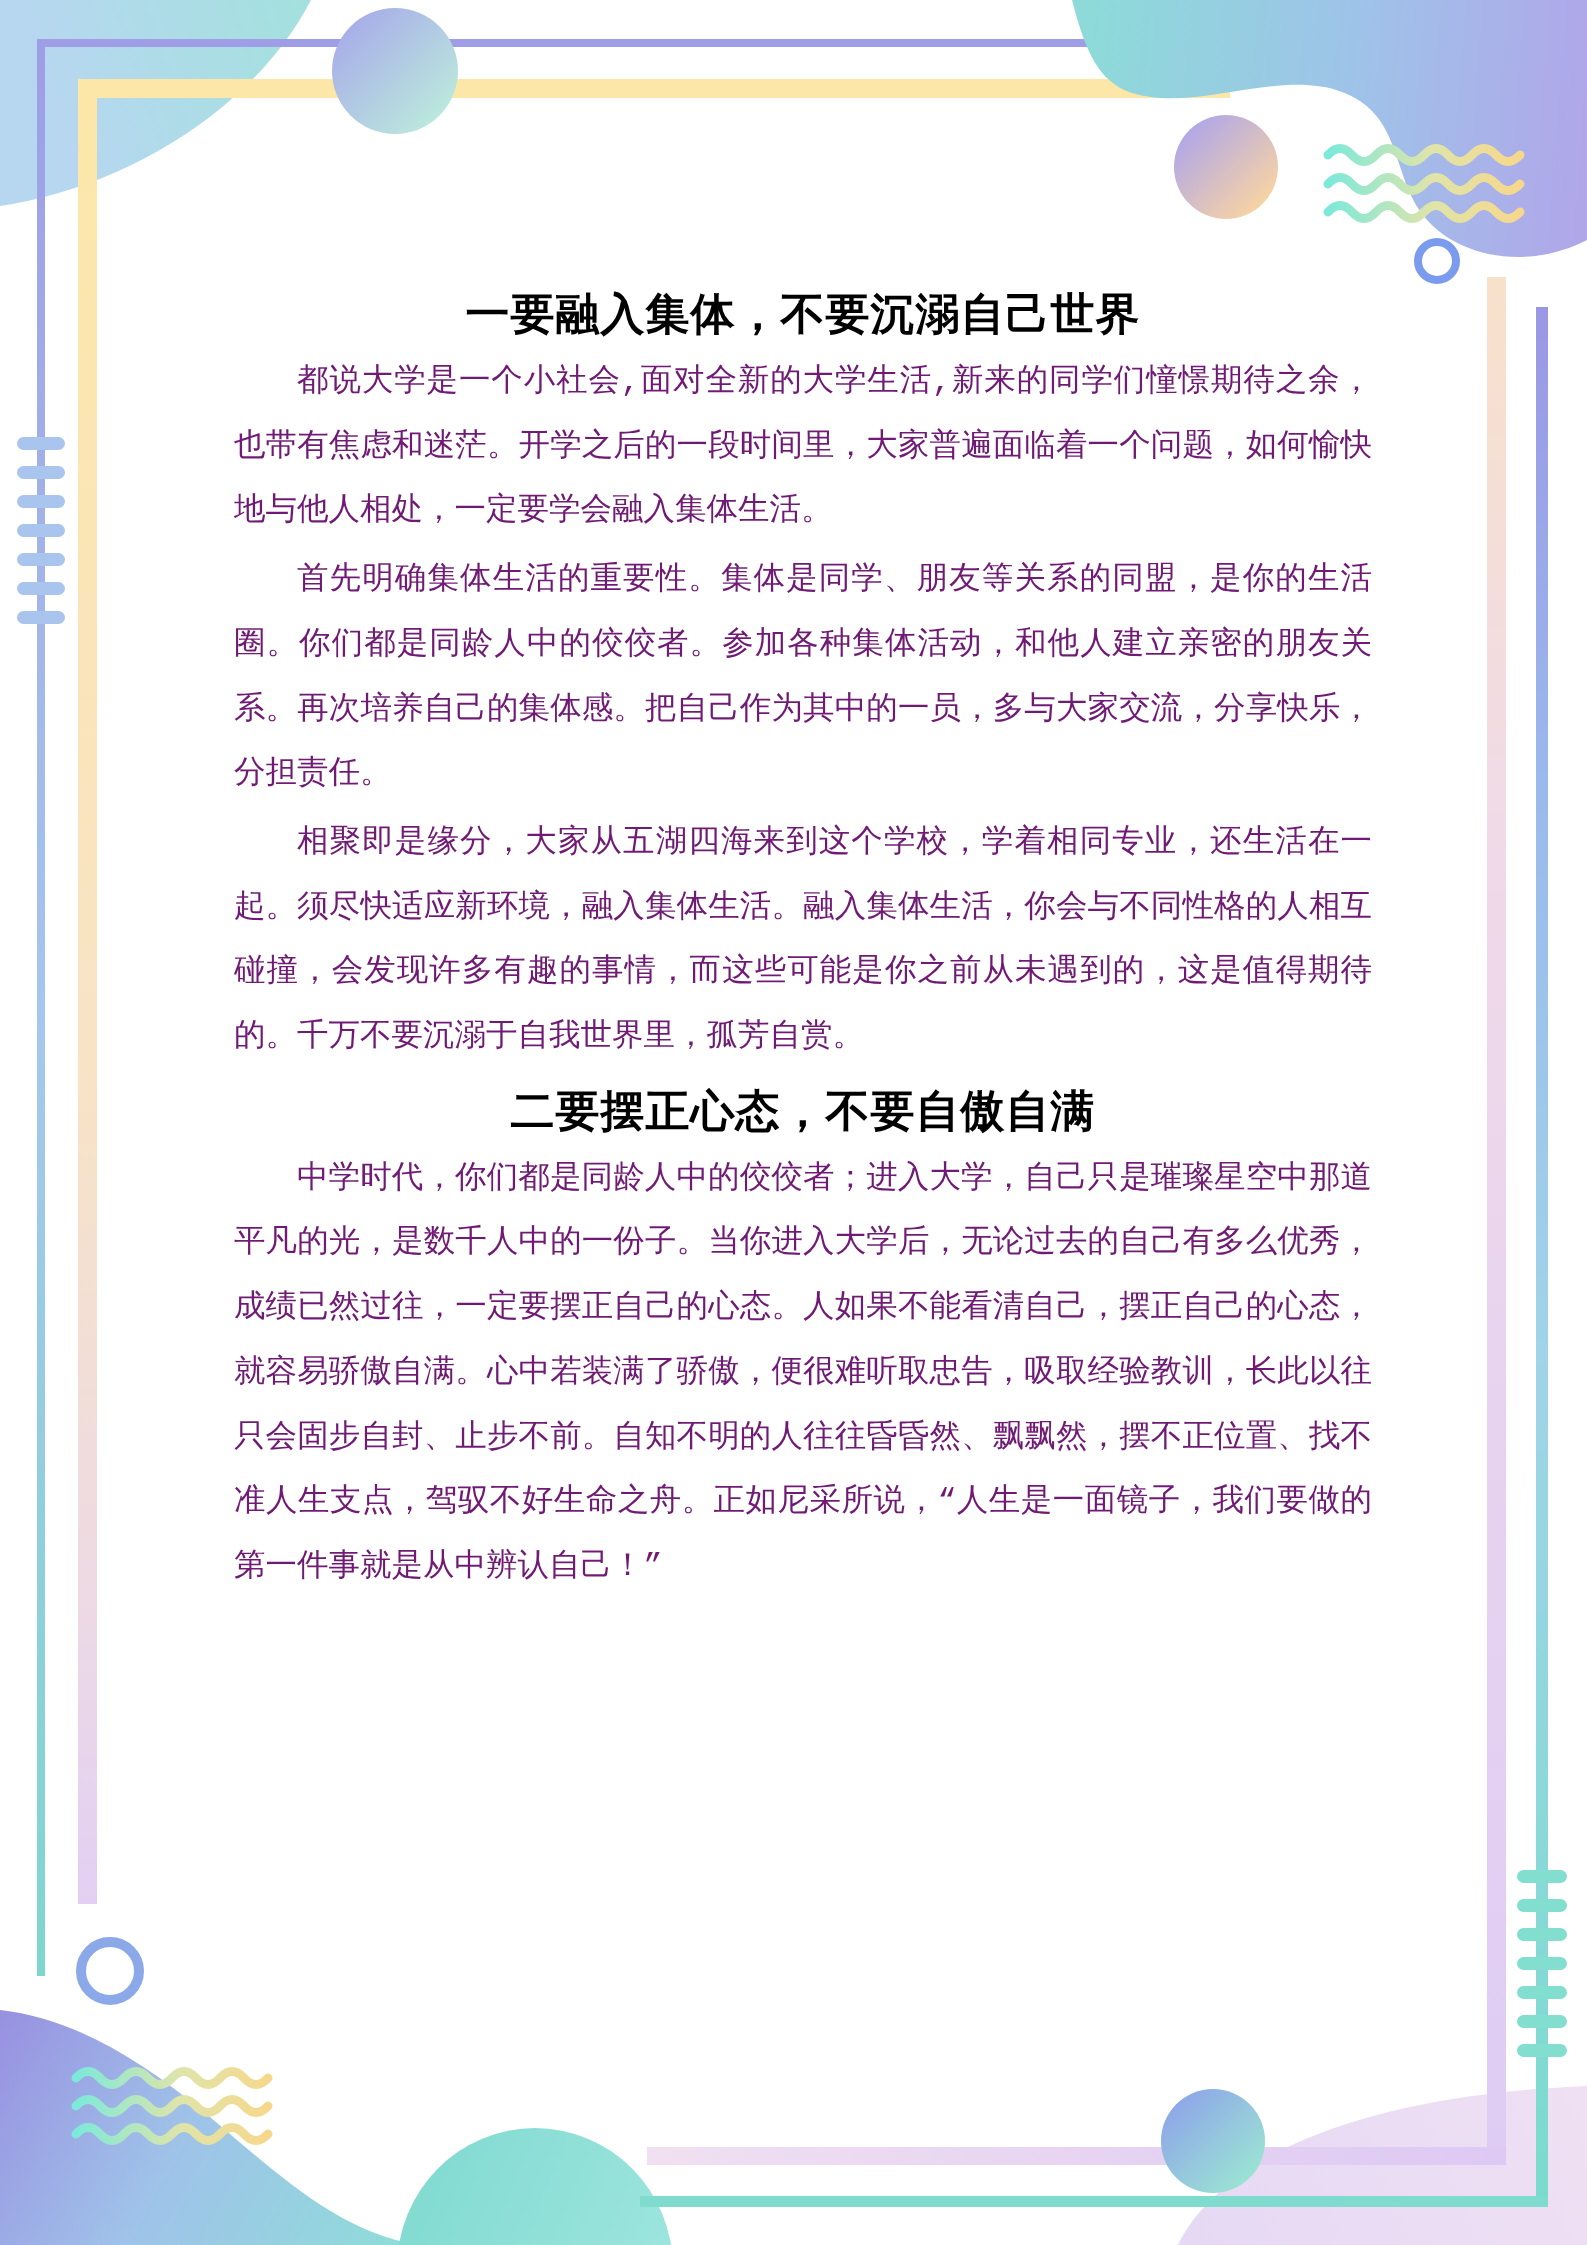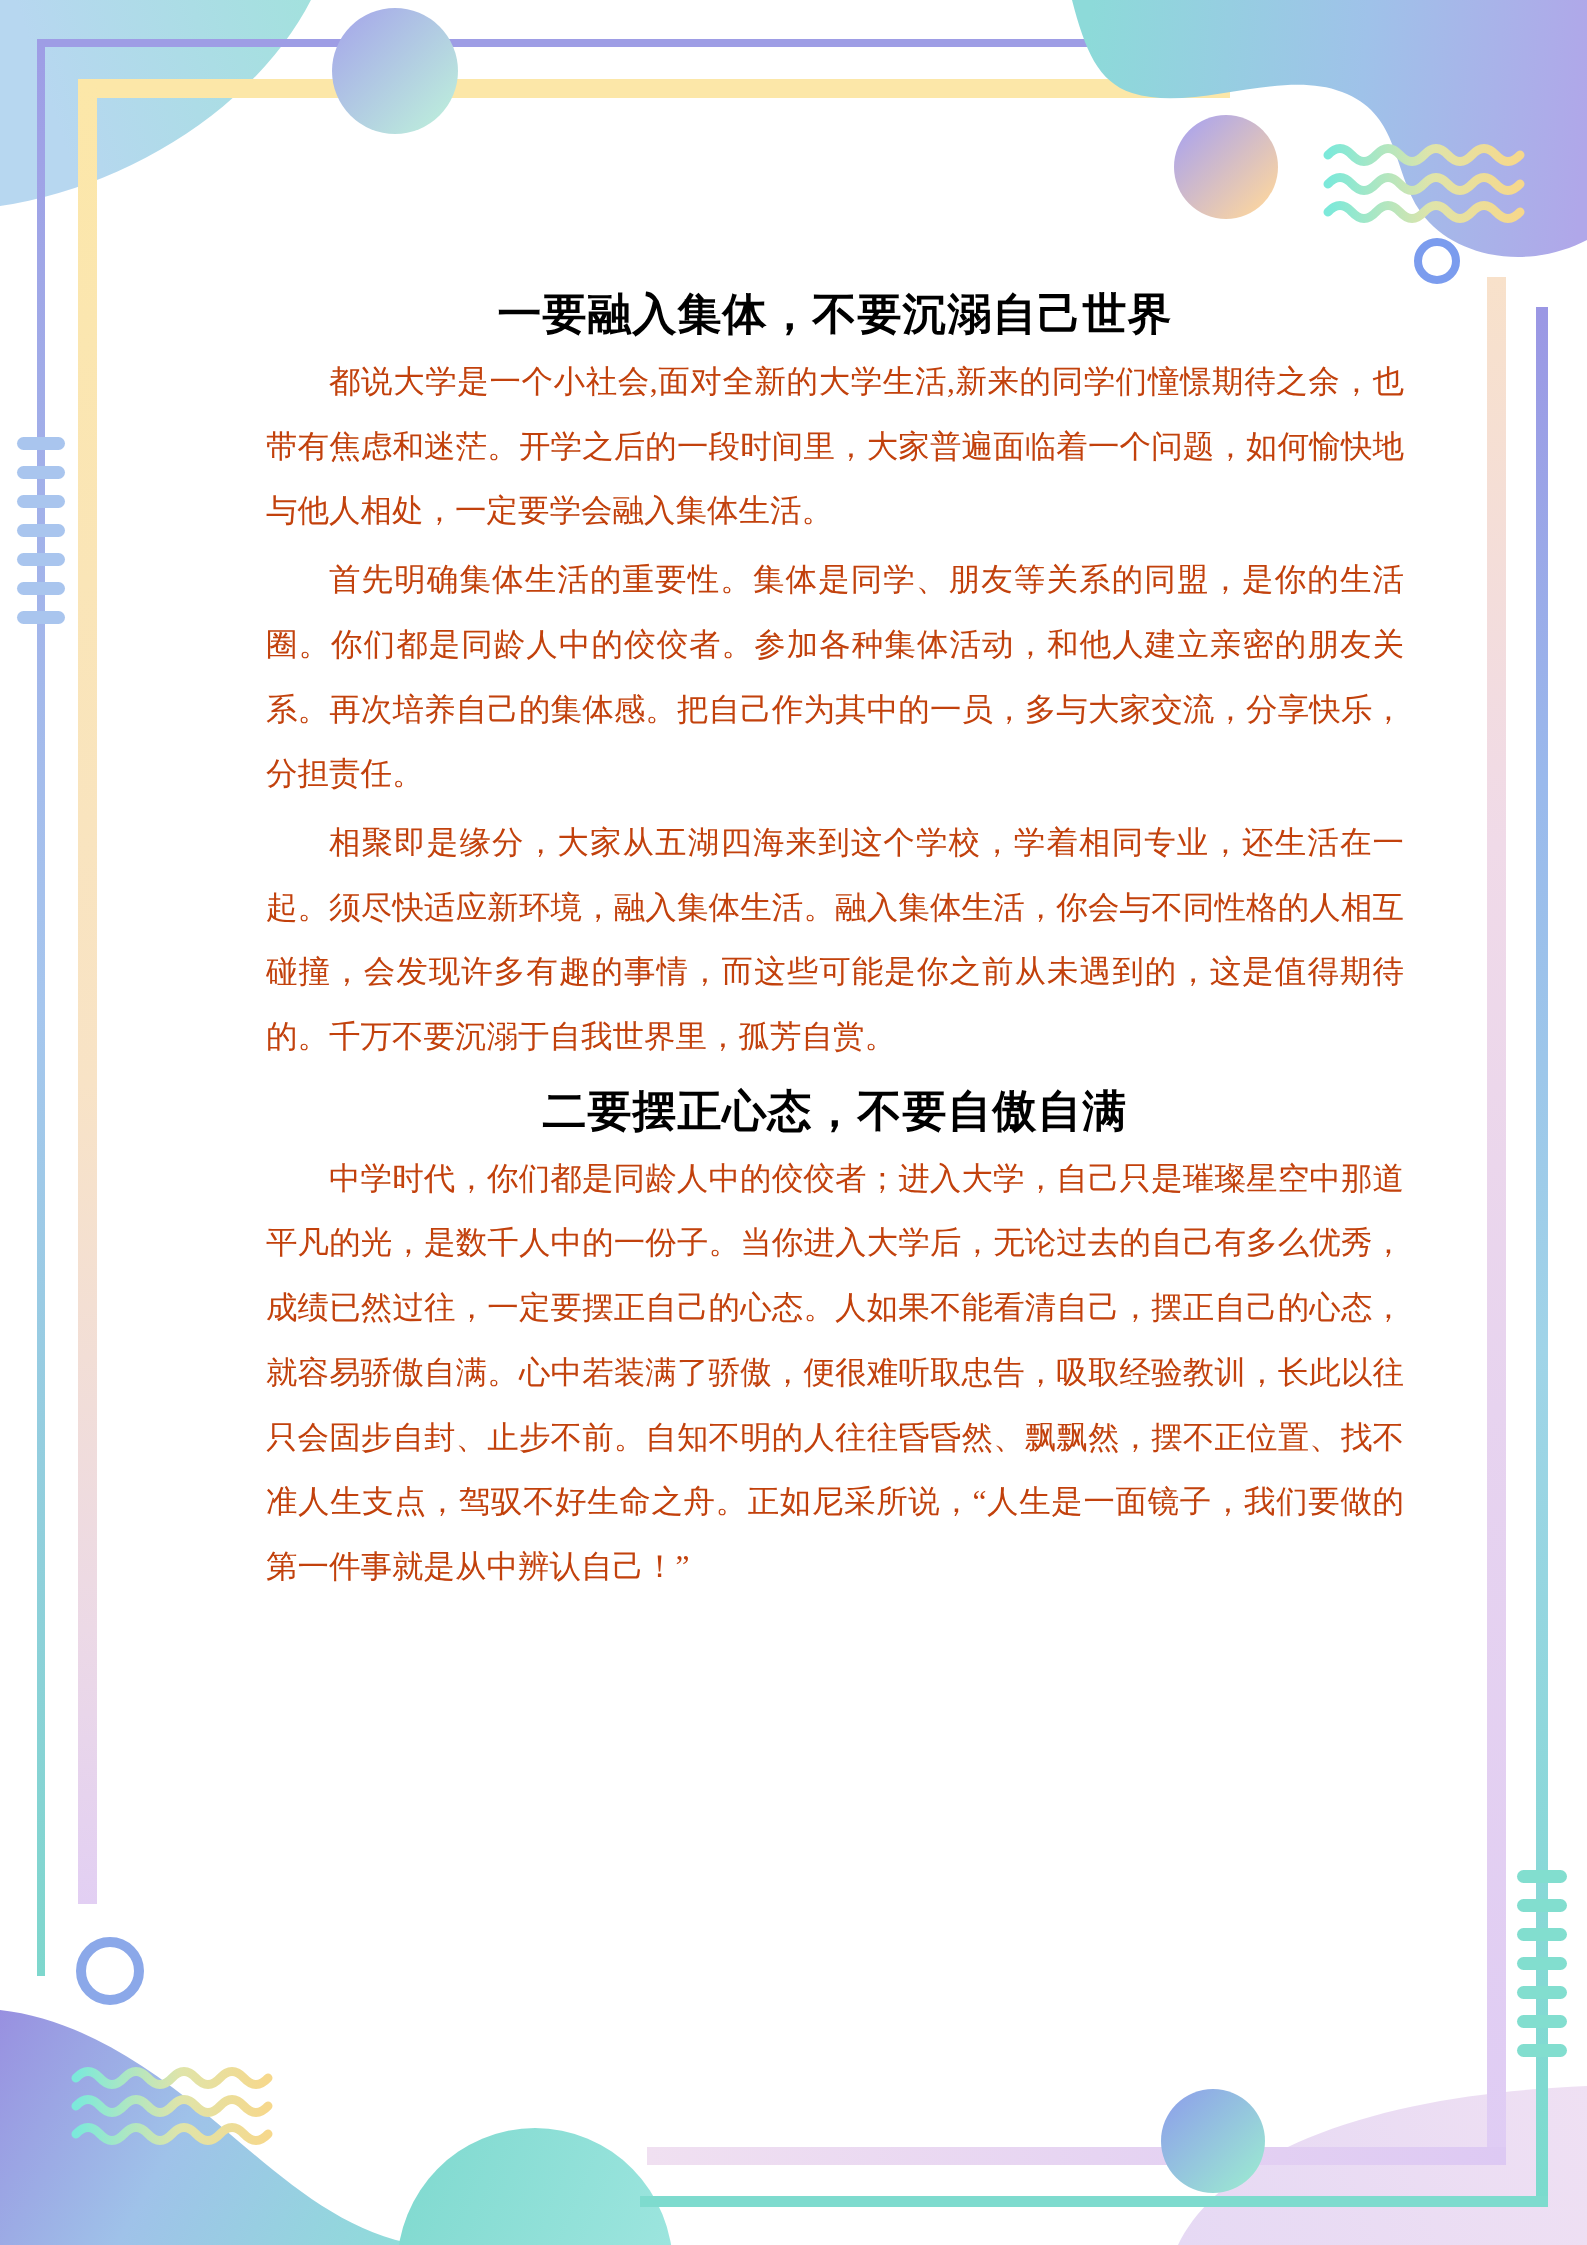--- a/index.html
+++ b/index.html
@@ -2,32 +2,32 @@
 <html><head>
 <meta charset="utf-8">
 <style>
   html,body{margin:0;padding:0;}
   body{
     width:1587px;height:2245px;position:relative;background:#ffffff;
     overflow:hidden;font-family:"Liberation Serif",serif;
   }
   #decor-layer{position:absolute;left:0;top:0;width:1587px;height:2245px;}
   .content{
-    position:absolute;left:234px;top:281px;width:1138px;color:#000;margin-left:32px;
+    position:absolute;left:234px;top:281px;width:1138px;color:#000;
   }
   .doc-title{
     font-family:"Liberation Sans","DejaVu Sans",sans-serif;
     font-weight:bold;font-size:44px;line-height:65px;text-align:center;
     margin:0;color:#000;letter-spacing:1px;
   }
   .doc-title.second{margin-top:8px;text-align:center;}
   .doc-para{
-    font-family:Liberation Serif, serif;
+    font-family:Liberation Mono, monospace;
     font-size:31.5px;line-height:64.7px;text-align:justify;
-    text-indent:63px;margin:4px 0 0 0;color:#c2410c;
+    text-indent:63px;margin:4px 0 0 0;color:#701a75;
   }
 </style>
 </head>
 <body>
 
 <svg id="decor-layer" viewBox="0 0 1587 2245" xmlns="http://www.w3.org/2000/svg" aria-hidden="true">
   <defs>
     <linearGradient id="gTL" x1="0" y1="60" x2="330" y2="90" gradientUnits="userSpaceOnUse">
       <stop offset="0" stop-color="#b7d7f0"></stop>
         <stop offset="1" stop-color="#9fe3da"></stop>

